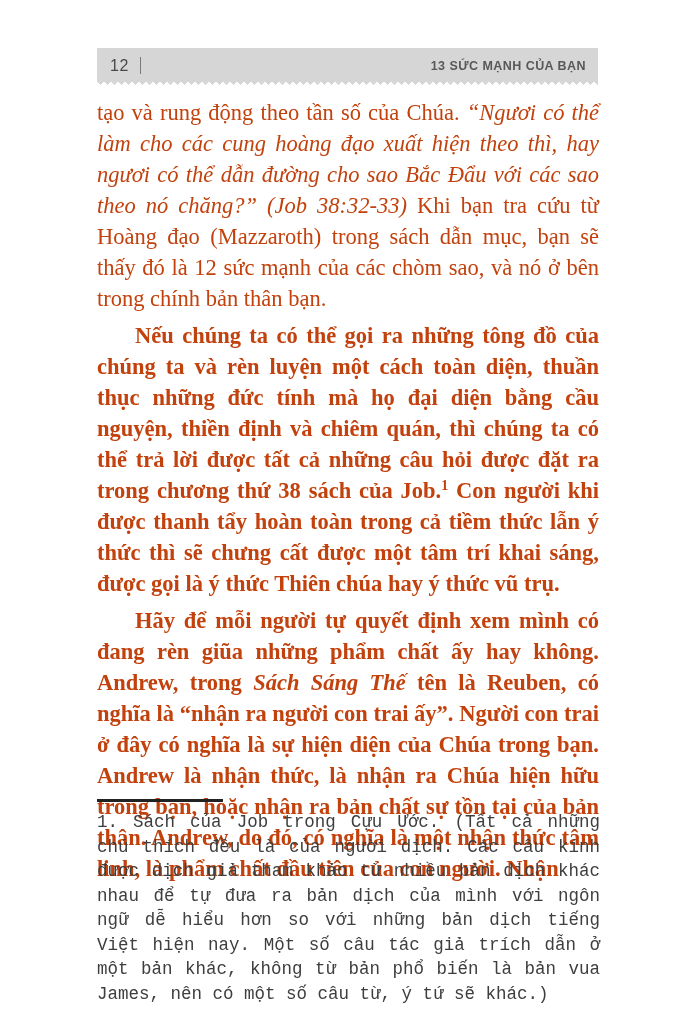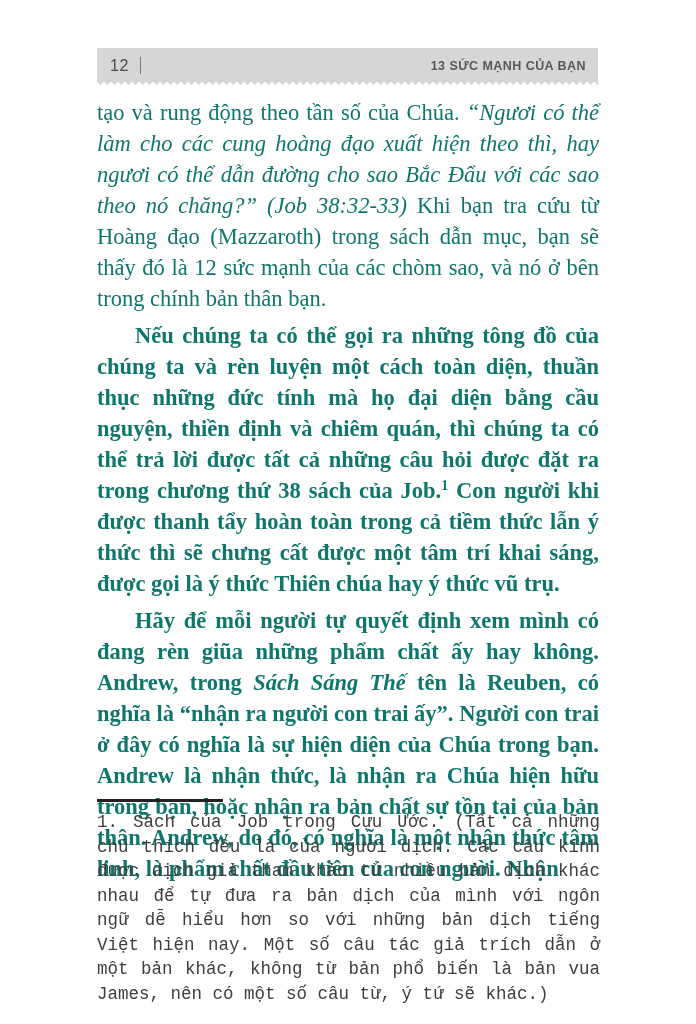--- a/index.html
+++ b/index.html
@@ -69,21 +69,21 @@
   }
 
   
   .body-text {
     position: absolute;
     left: 97px;
     top: 97px;
     width: 502px;
     font-size: 22.5px;
     line-height: 31px;
-    color: #0f766e;
+    color: #c2410c;
     text-align: justify;
     text-justify: inter-word;
   }
   .body-para {
     margin: 0;
   }
   .body-para + .body-para {
     margin-top: 6px;
   }
   .body-para.indent {

